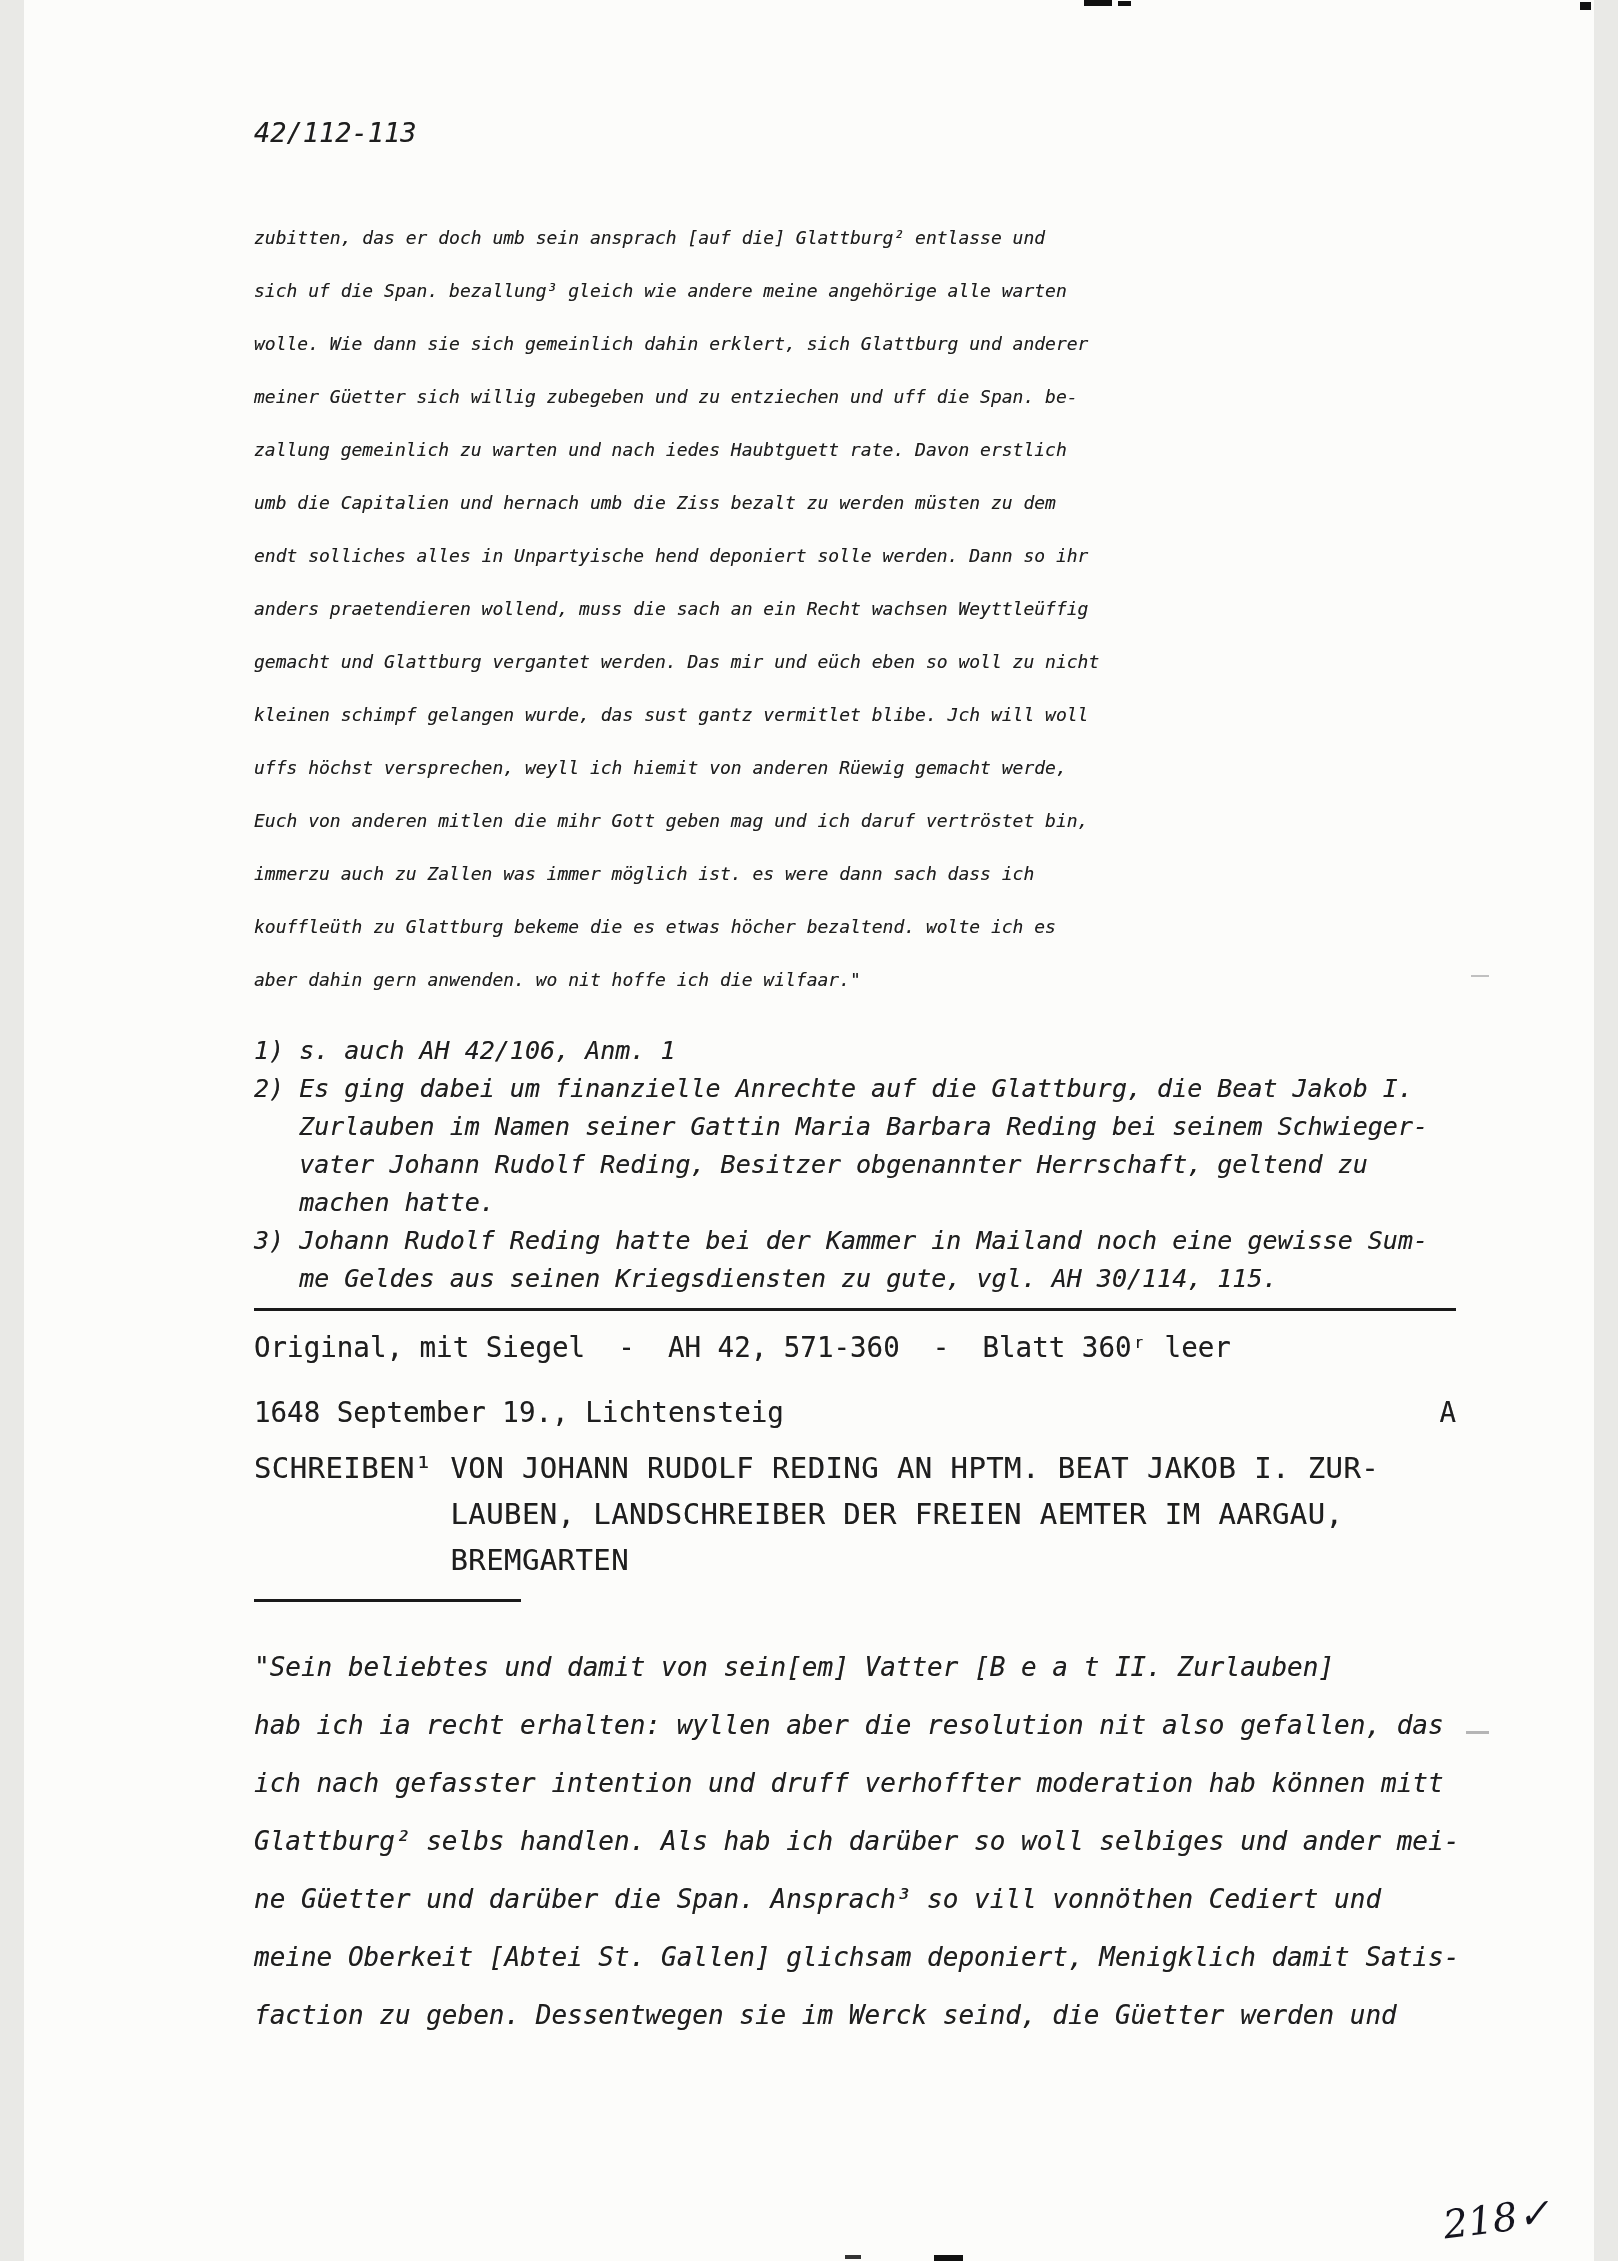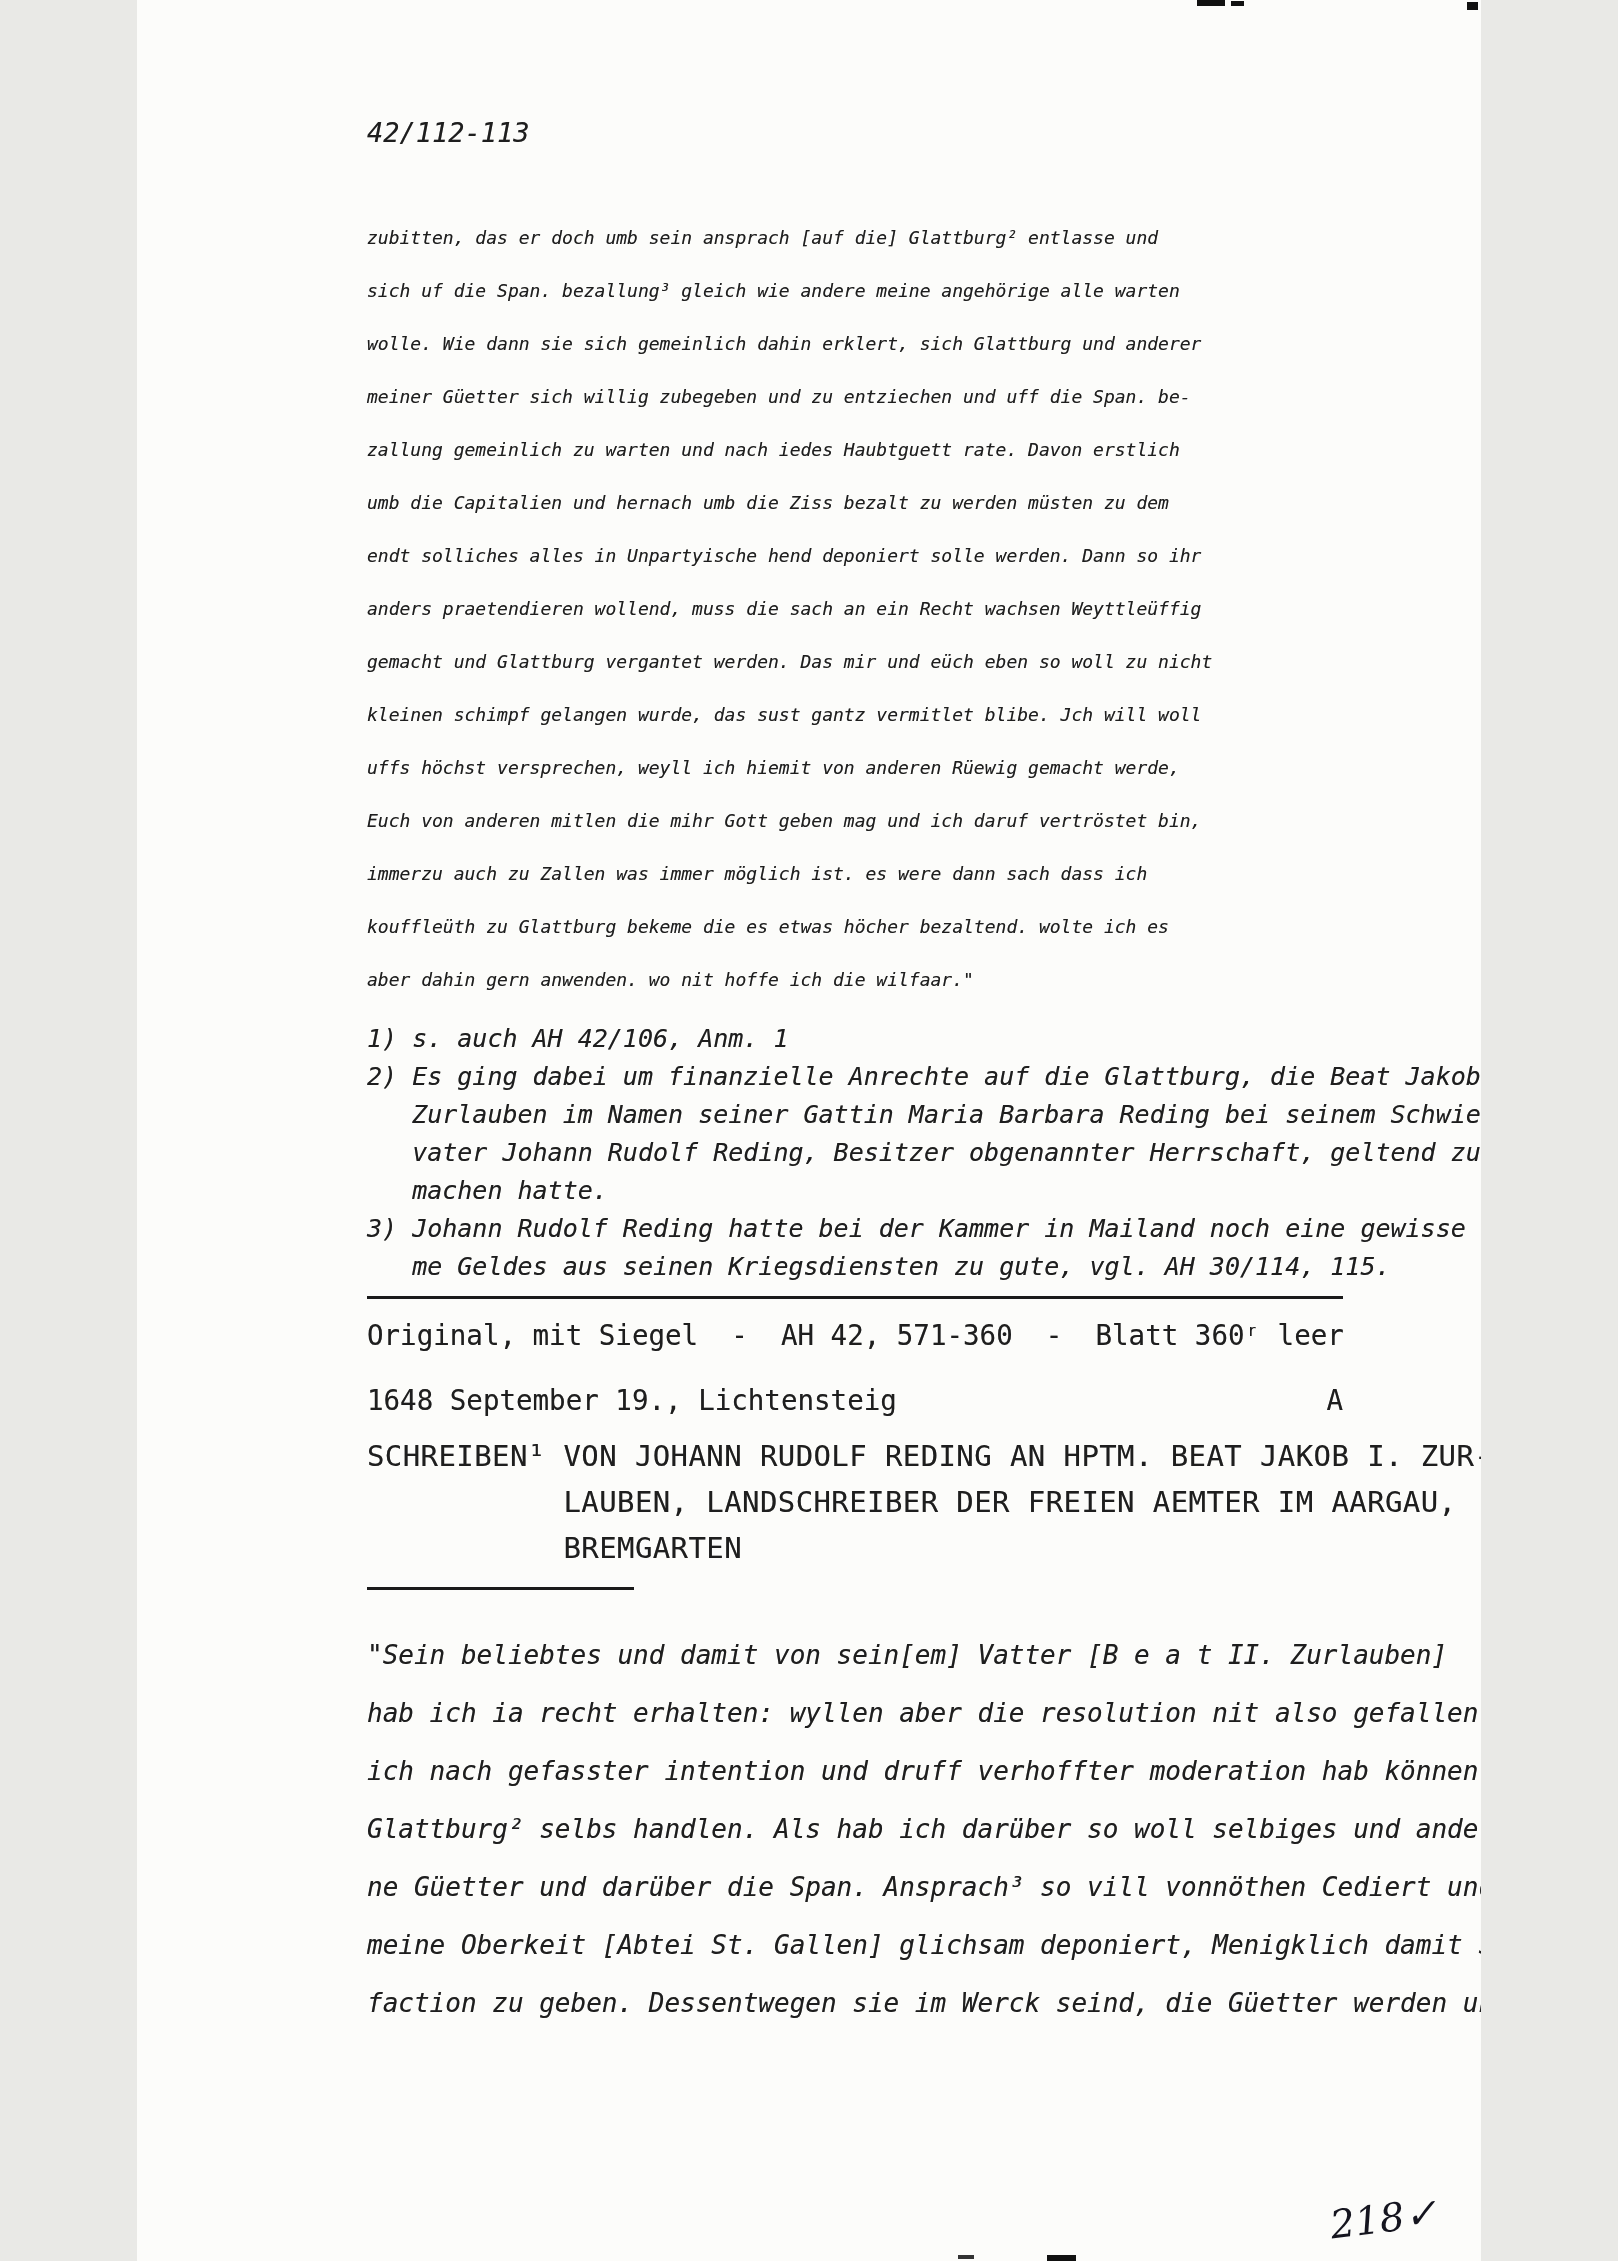--- a/index.html
+++ b/index.html
@@ -1,19 +1,19 @@
 <!DOCTYPE html>
 <html style="font-size:13px"><head>
 <meta charset="utf-8">
 <style>
   html, body { margin: 0; padding: 0; }
   body { background: #e9e9e6; }
   .page {
     position: relative;
-    width: 1344px;
+    width: 1570px;
     height: 2261px;
     margin: 0 auto;
     background: #fcfcfa;
     color: #1e1e1e;
     overflow: hidden;
   }
   .content {
     padding: 115px 138px 0 230px;
   }
   .mono-it {
@@ -30,21 +30,21 @@
     text-shadow: 0 0 0.5px rgba(20,20,20,0.45);
   }
   .main-quote {
     margin-top: 60px;
     font-size: 18px;
     line-height: 53px;
     white-space: pre;
     text-shadow: 0 0 0.5px rgba(20,20,20,0.45);
   }
   .footnotes {
-    margin-top: 14px;
+    margin-top: 26px;
     font-size: 25px;
     line-height: 38px;
     white-space: pre;
     text-shadow: 0 0 0.5px rgba(20,20,20,0.45);
   }
   .rule {
     border: none;
     border-top: 3.2px solid #1a1a1a;
     height: 0;
   }

